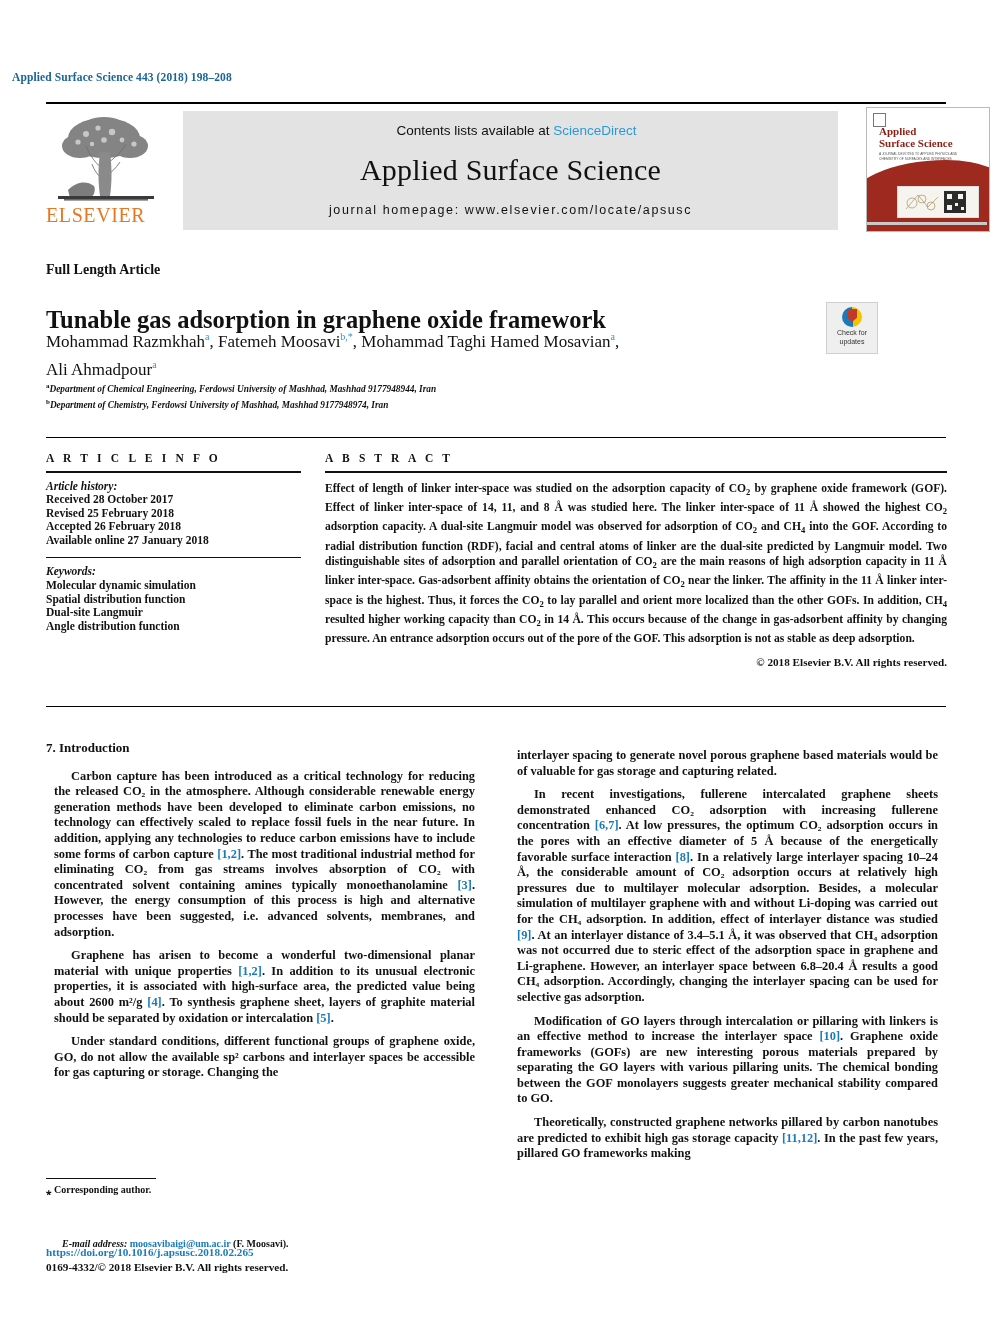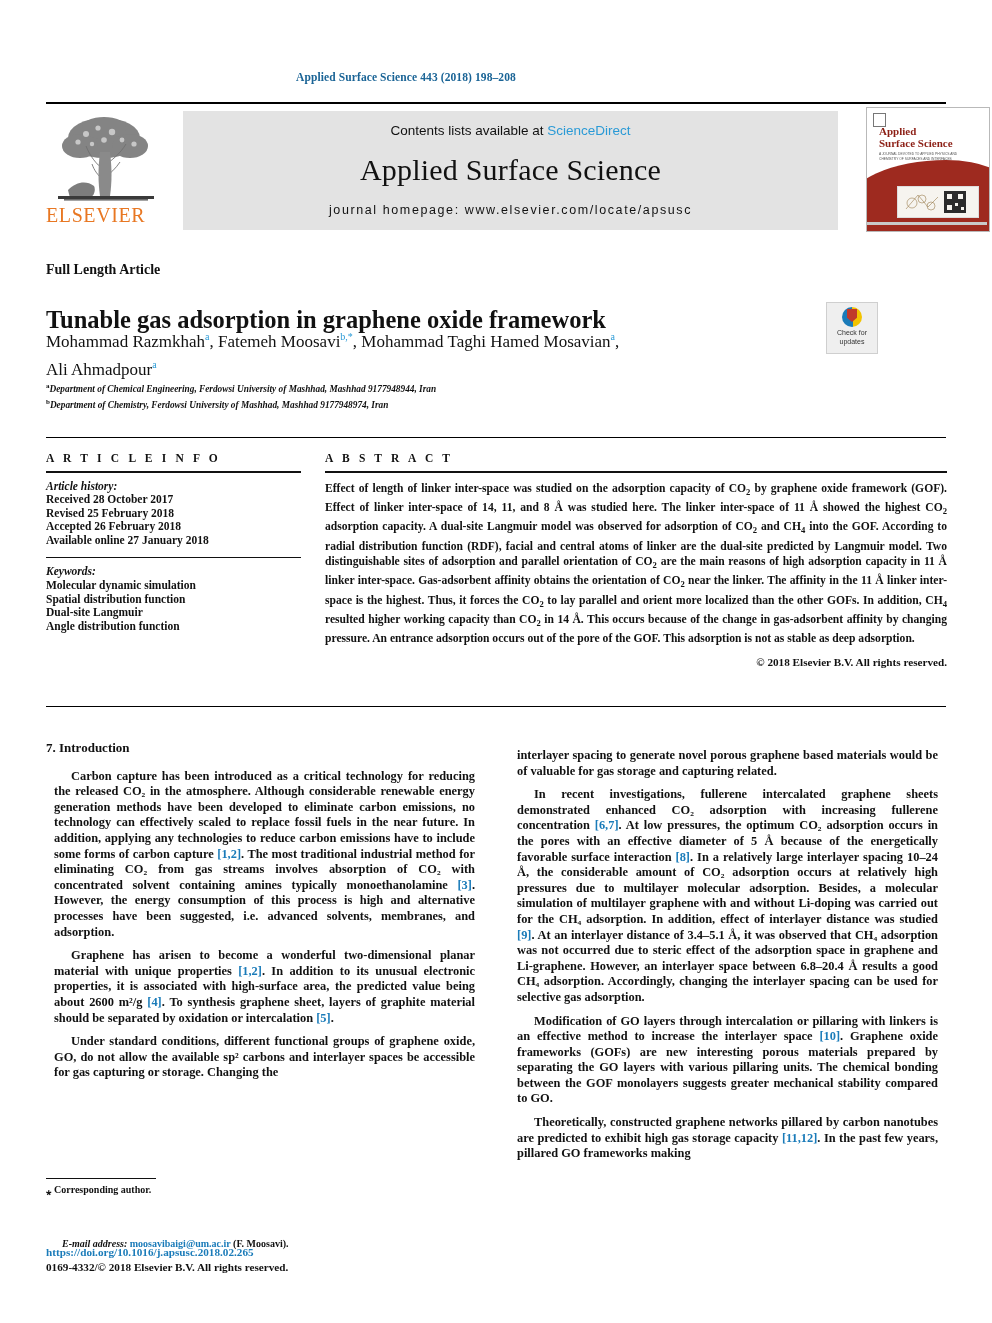--- a/index.html
+++ b/index.html
@@ -19,23 +19,22 @@
     position: absolute;
     left: 0; top: 0;
     width: 992px;
     height: 1323px;
     background: #fff;
   }
 
   
   .runninghead {
     position: absolute;
-    left: 4px; top: 71px;
+    left: 12px; top: 71px;
     width: 804px;
-    text-align: center;
     font-size: 11.5px;
     font-weight: bold;
     color: #1a6496;
     letter-spacing: 0.1px;
   }
 
   
   .masthead {
     position: absolute;
     left: 46px; top: 102px;
@@ -73,21 +72,21 @@
   }
   .banner {
     position: absolute;
     left: 137px; top: 9px;
     width: 655px;
     height: 119px;
     background: #e3e3e3;
   }
   .banner .contents-line {
     position: absolute;
-    left: 0; top: 12px;
+    left: 6px; top: 12px;
     width: 655px;
     text-align: center;
     font-family: "Liberation Sans", sans-serif;
     font-size: 13.5px;
     color: #111;
   }
   .banner .contents-line .sd {
     color: #2a9ad6;
   }
   .banner .journal-title {

